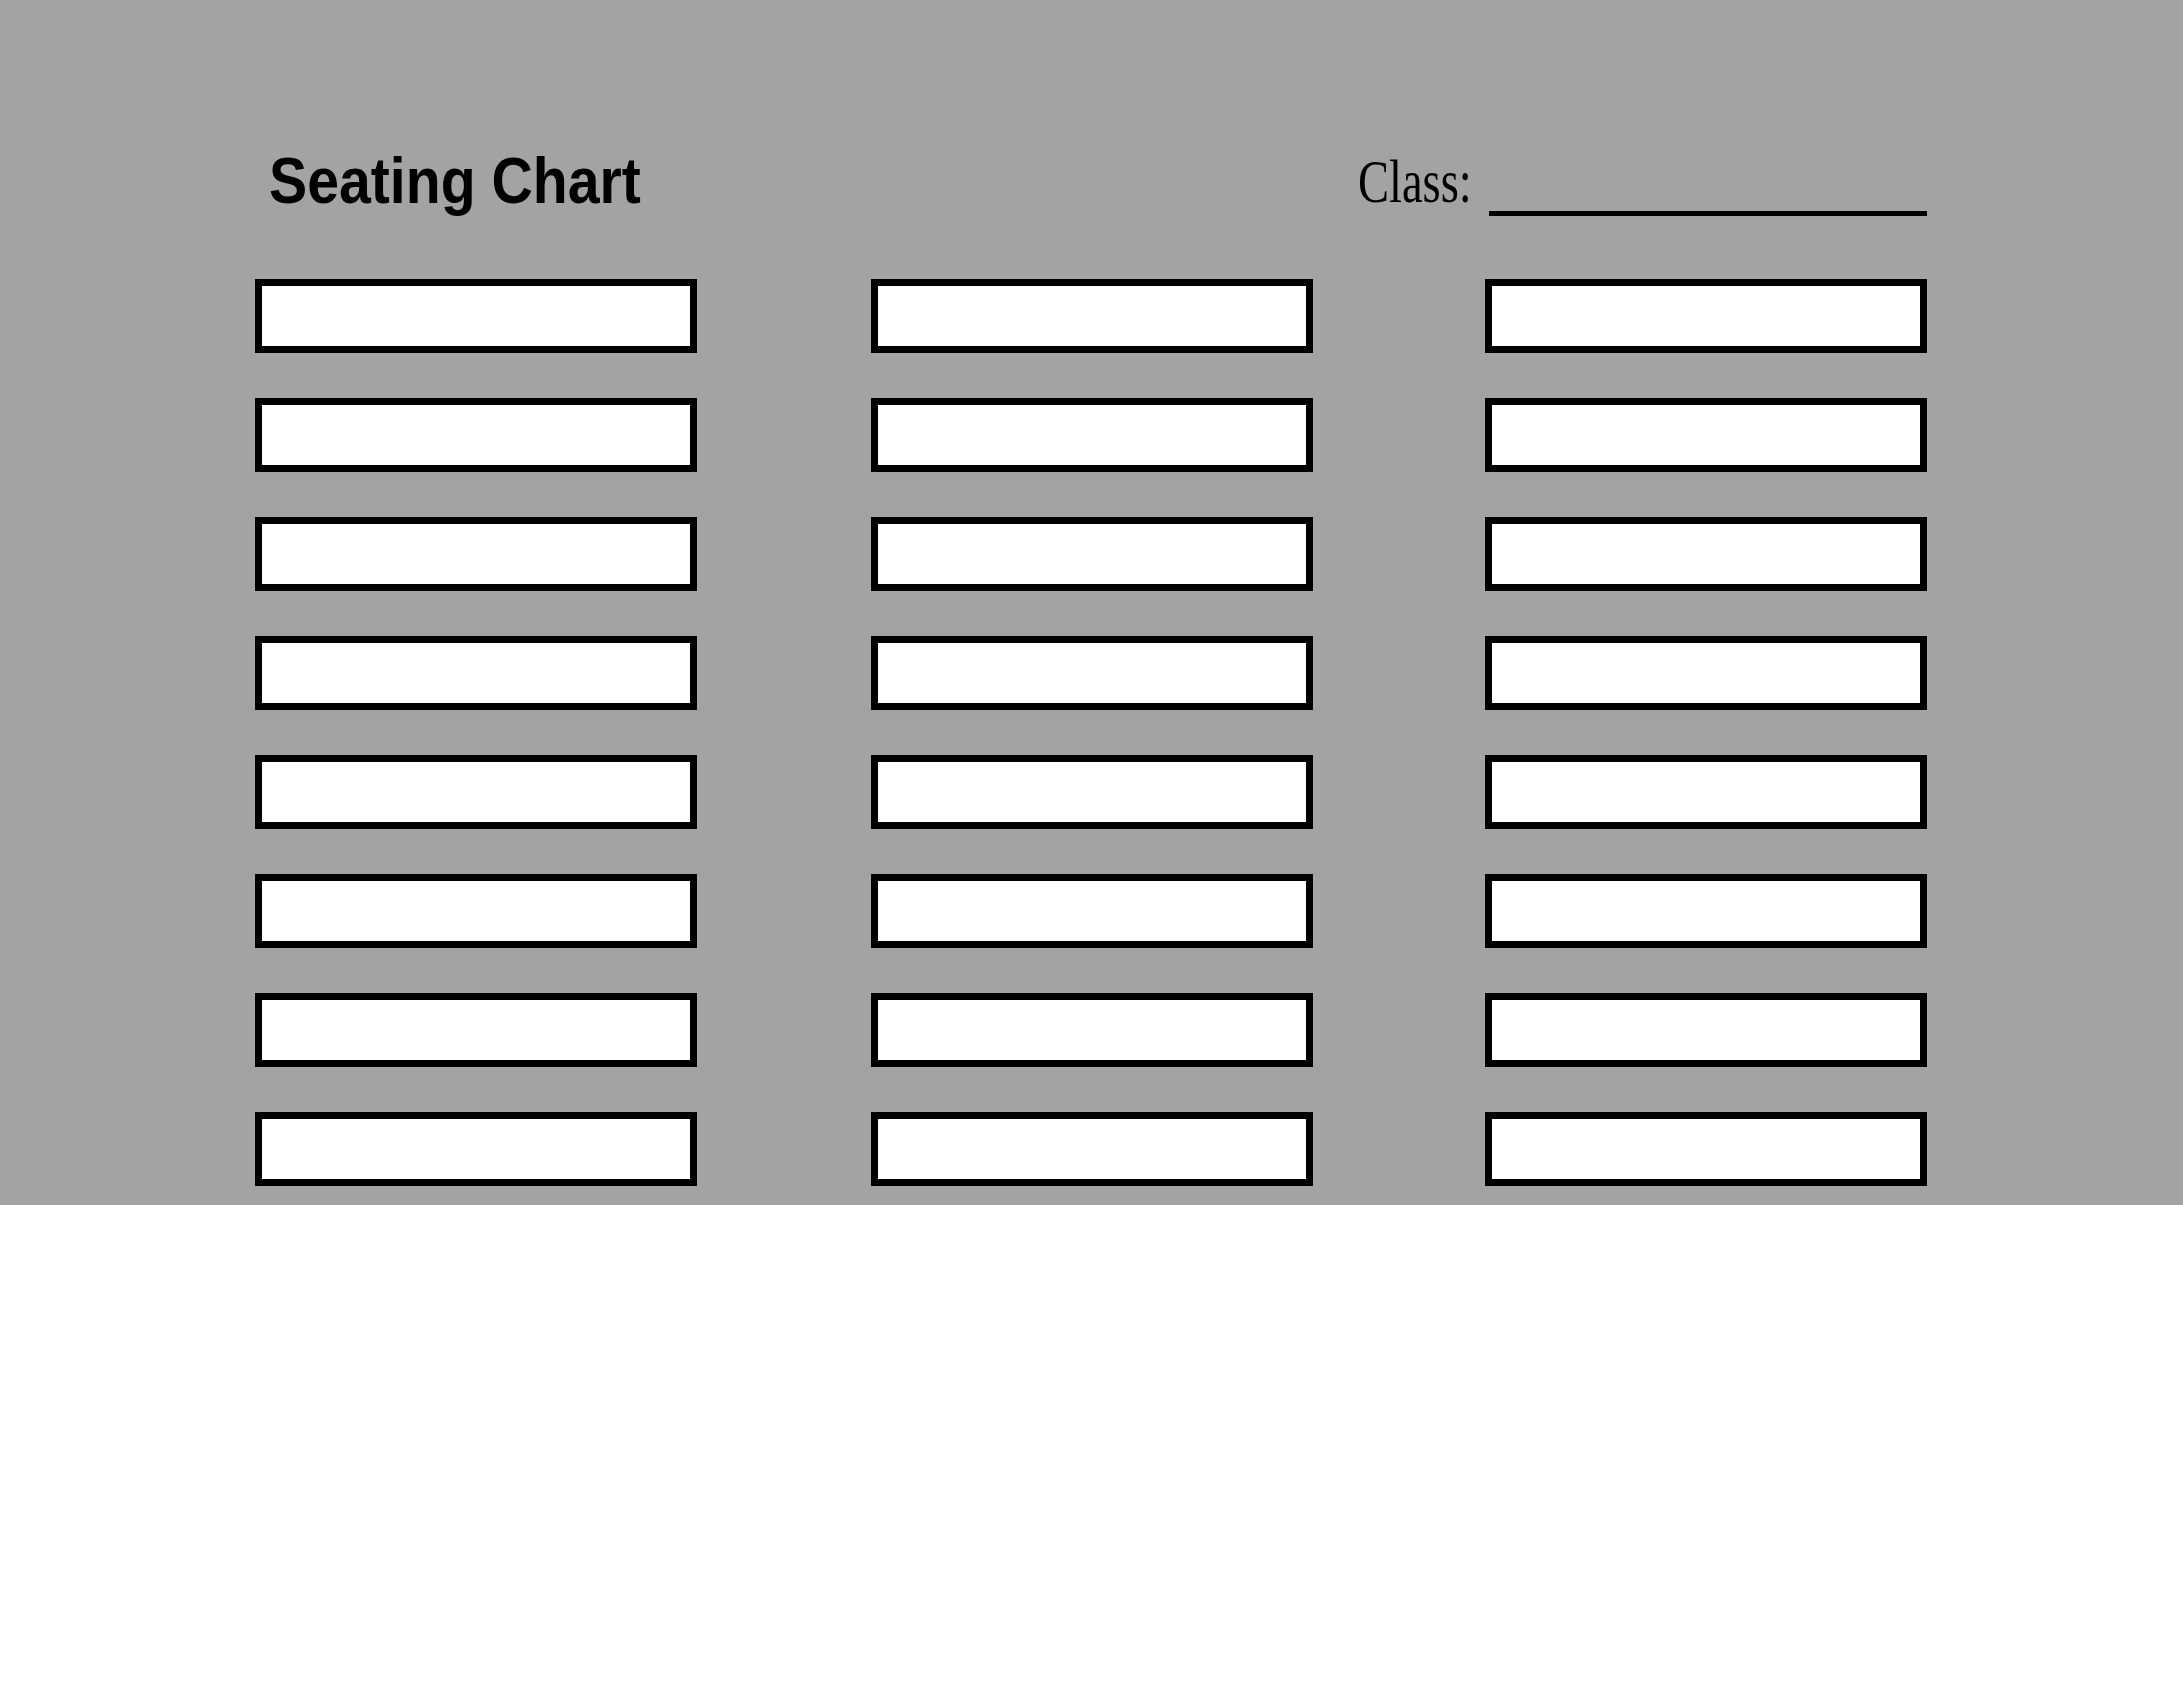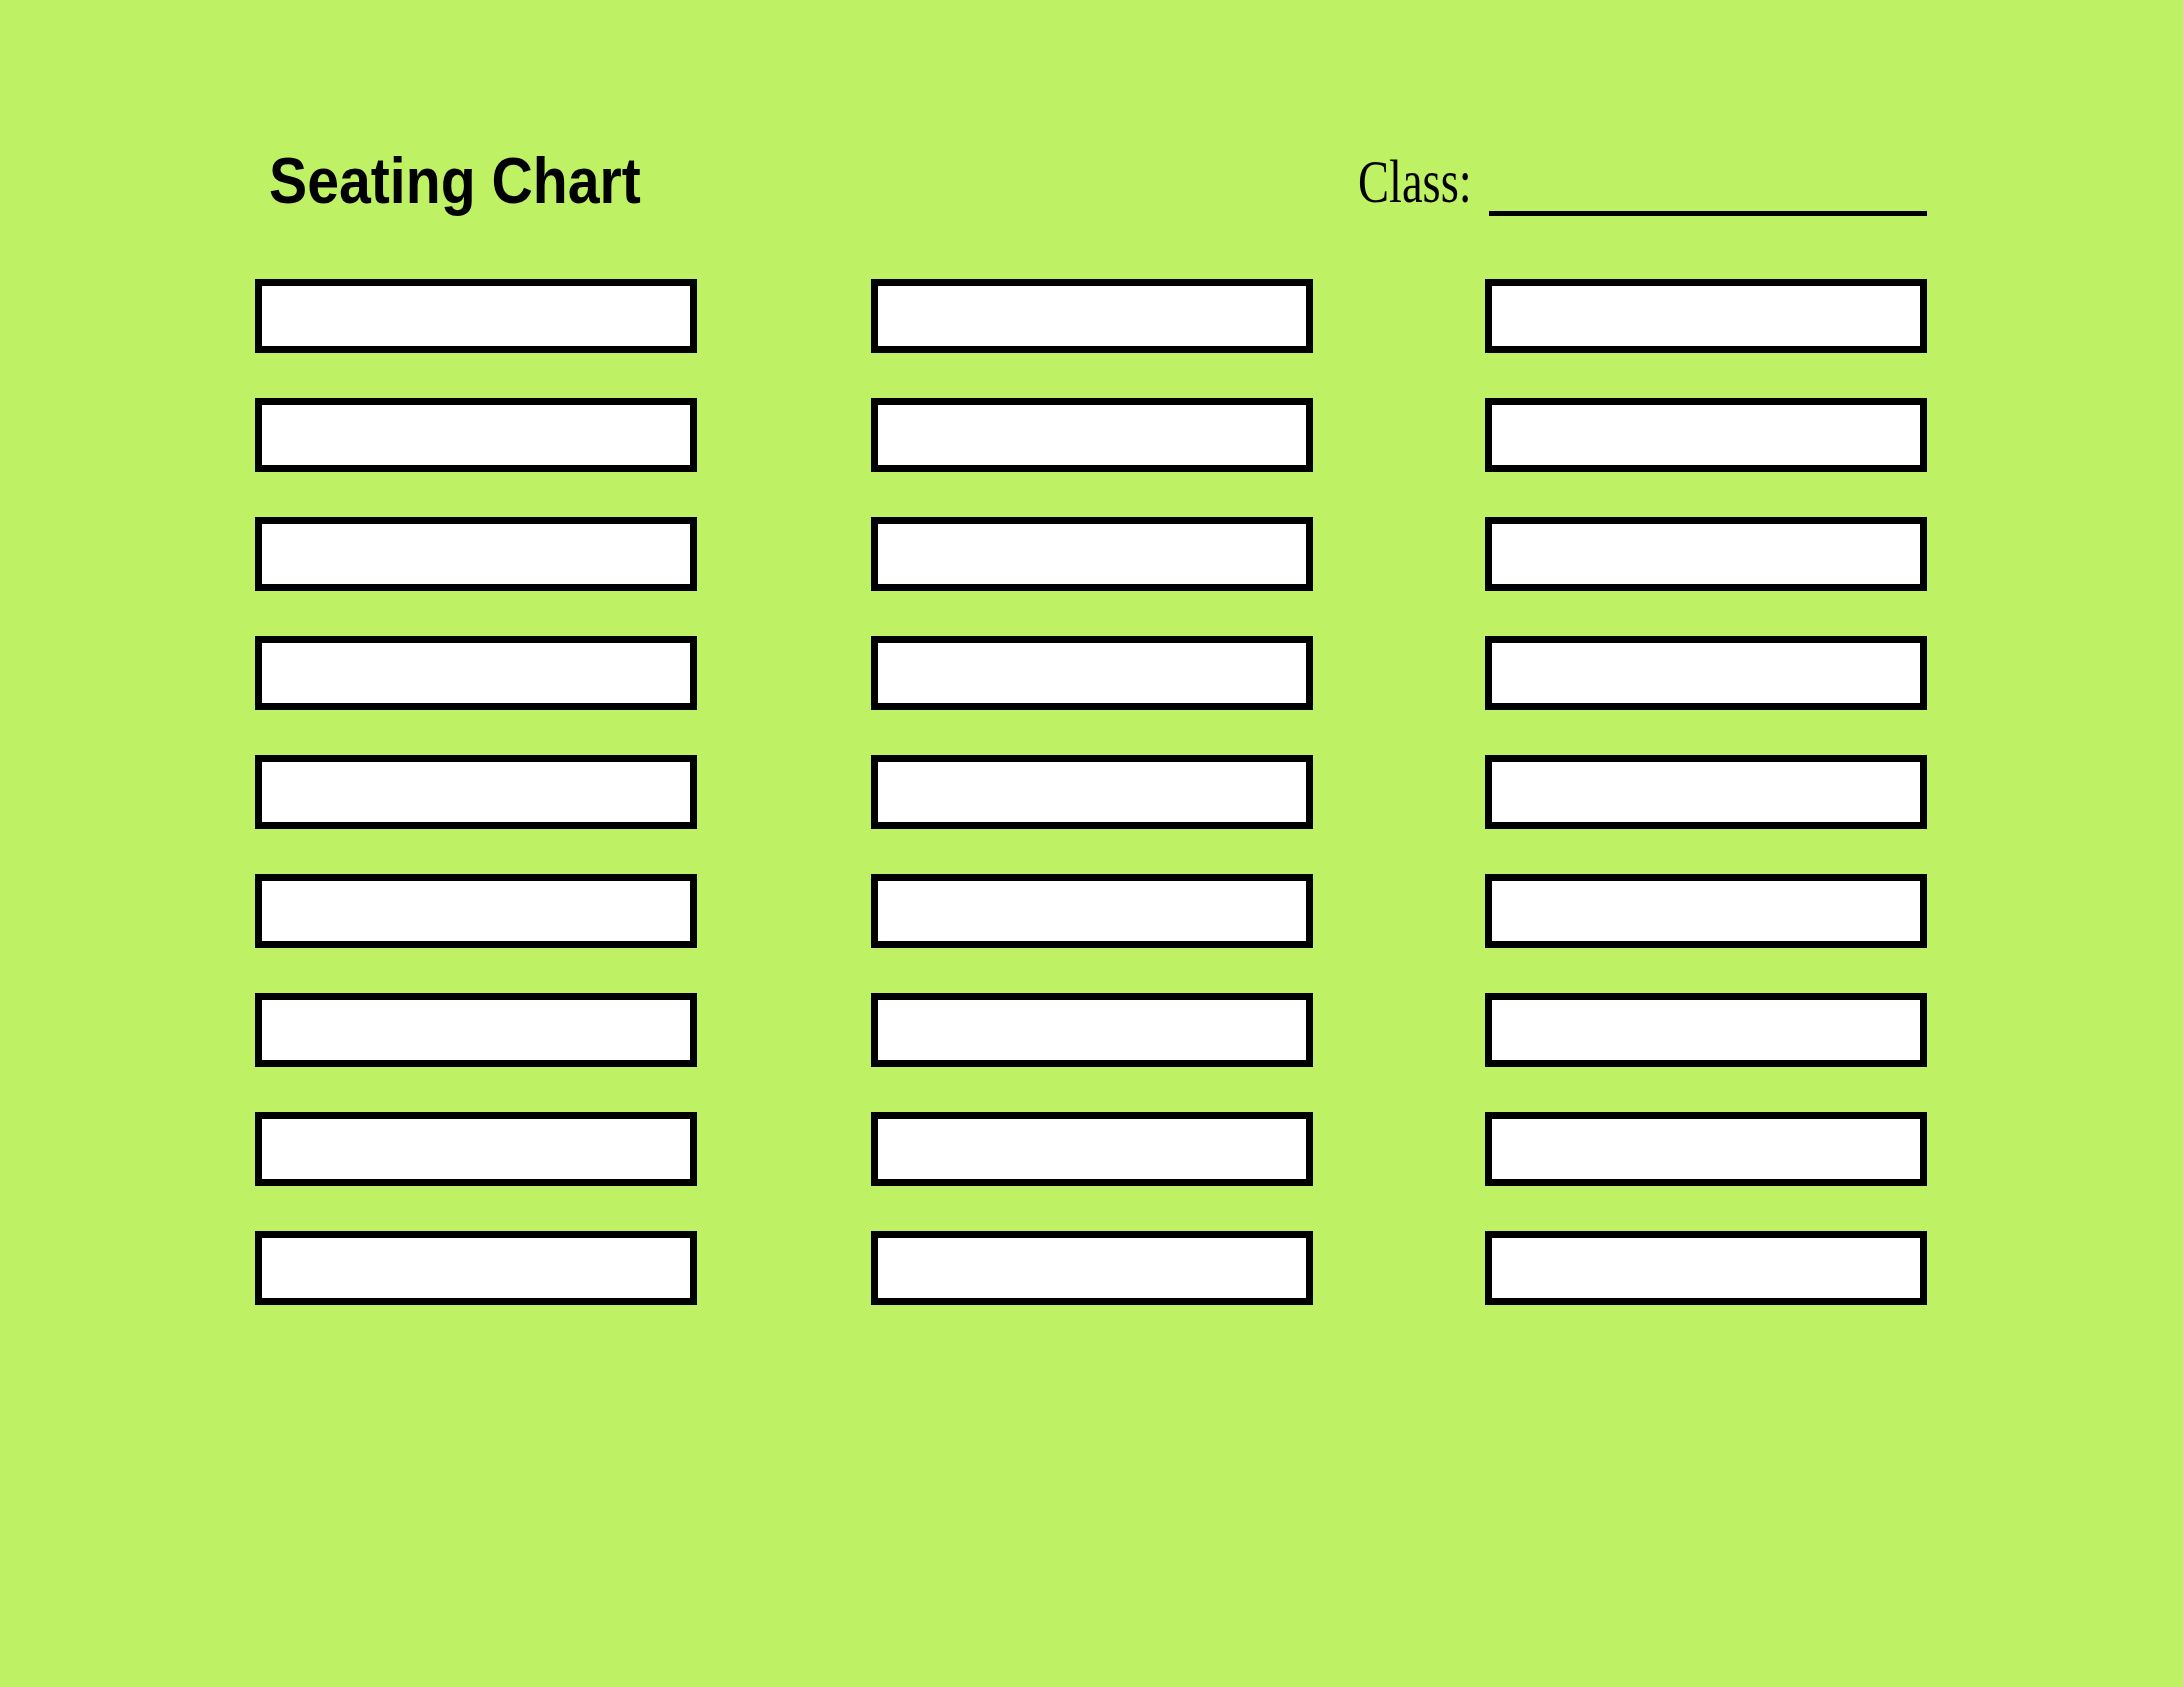--- a/index.html
+++ b/index.html
@@ -3,22 +3,22 @@
 <meta charset="utf-8">
 <style>
   html, body {
     margin: 0;
     padding: 0;
     background: #ffffff;
   }
   .page {
     position: relative;
     width: 2184px;
-    height: 1687px;
-    background: #bef264;
+    height: 1205px;
+    background: #a3a3a3;
     overflow: hidden;
     font-family: "Liberation Sans", sans-serif;
     color: #000000;
   }
   .doc-title {
     position: absolute;
     left: 269px;
     top: 148px;
     font-family: "Liberation Sans", sans-serif;
     font-weight: bold;

